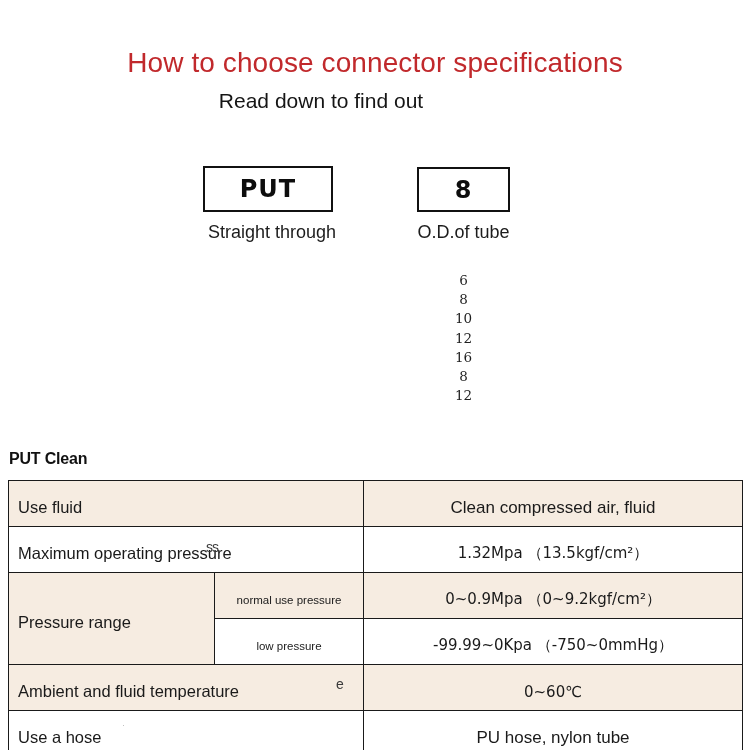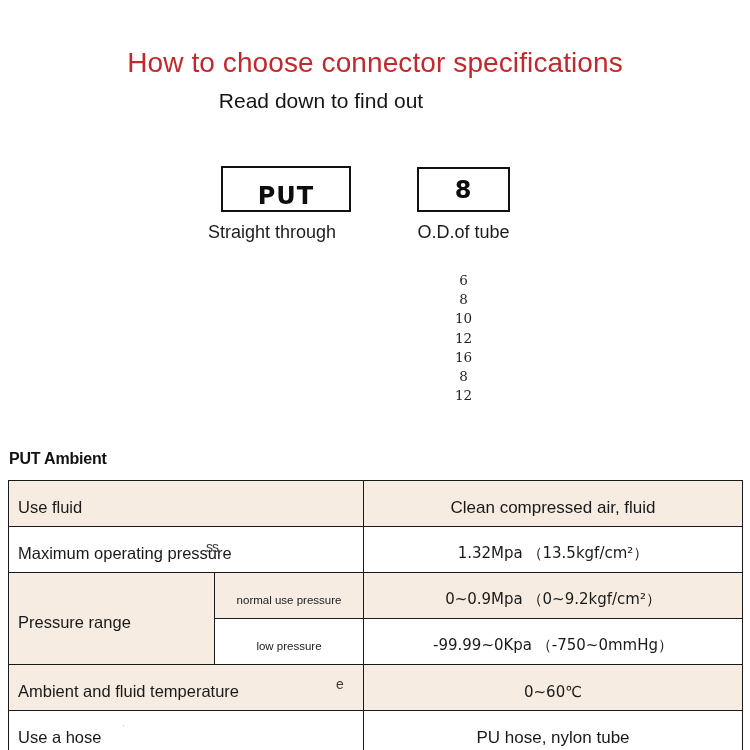--- a/index.html
+++ b/index.html
@@ -51,21 +51,21 @@
     align-items: center;
     justify-content: center;
   }
   .code-box .code-text {
     font-family: "DejaVu Sans", sans-serif;
     font-weight: bold;
     font-size: 24px;
     letter-spacing: 1px;
     color: #0d0d0d;
   }
-  #box-put   { left: 221px; top: 166px; width: 130px; height: 46px; align-items: flex-end; }
+  #box-put   { left: 203px; top: 166px; width: 130px; height: 46px; }
   #box-size  { left: 417px; top: 167px; width: 93px;  height: 45px; }
 
   .box-caption {
     position: absolute;
     font-size: 18px;
     color: #1c1c1c;
     text-align: center;
     white-space: nowrap;
   }
   #cap-put  { left: 207px; top: 222px; width: 130px; }
@@ -166,21 +166,21 @@
 <div class="option-list">
   <div class="opt">6</div>
   <div class="opt">8</div>
   <div class="opt">10</div>
   <div class="opt">12</div>
   <div class="opt">16</div>
   <div class="opt">8</div>
   <div class="opt">12</div>
 </div>
 
-<div class="series-heading">PUT Ambient</div>
+<div class="series-heading">PUT Clean</div>
 
 <table class="spec-table">
   <colgroup>
     <col style="width:206px">
     <col style="width:149px">
     <col style="width:379px">
   </colgroup>
   <tbody>
     <tr class="row-tint">
       <td class="label" colspan="2">Use fluid</td>

